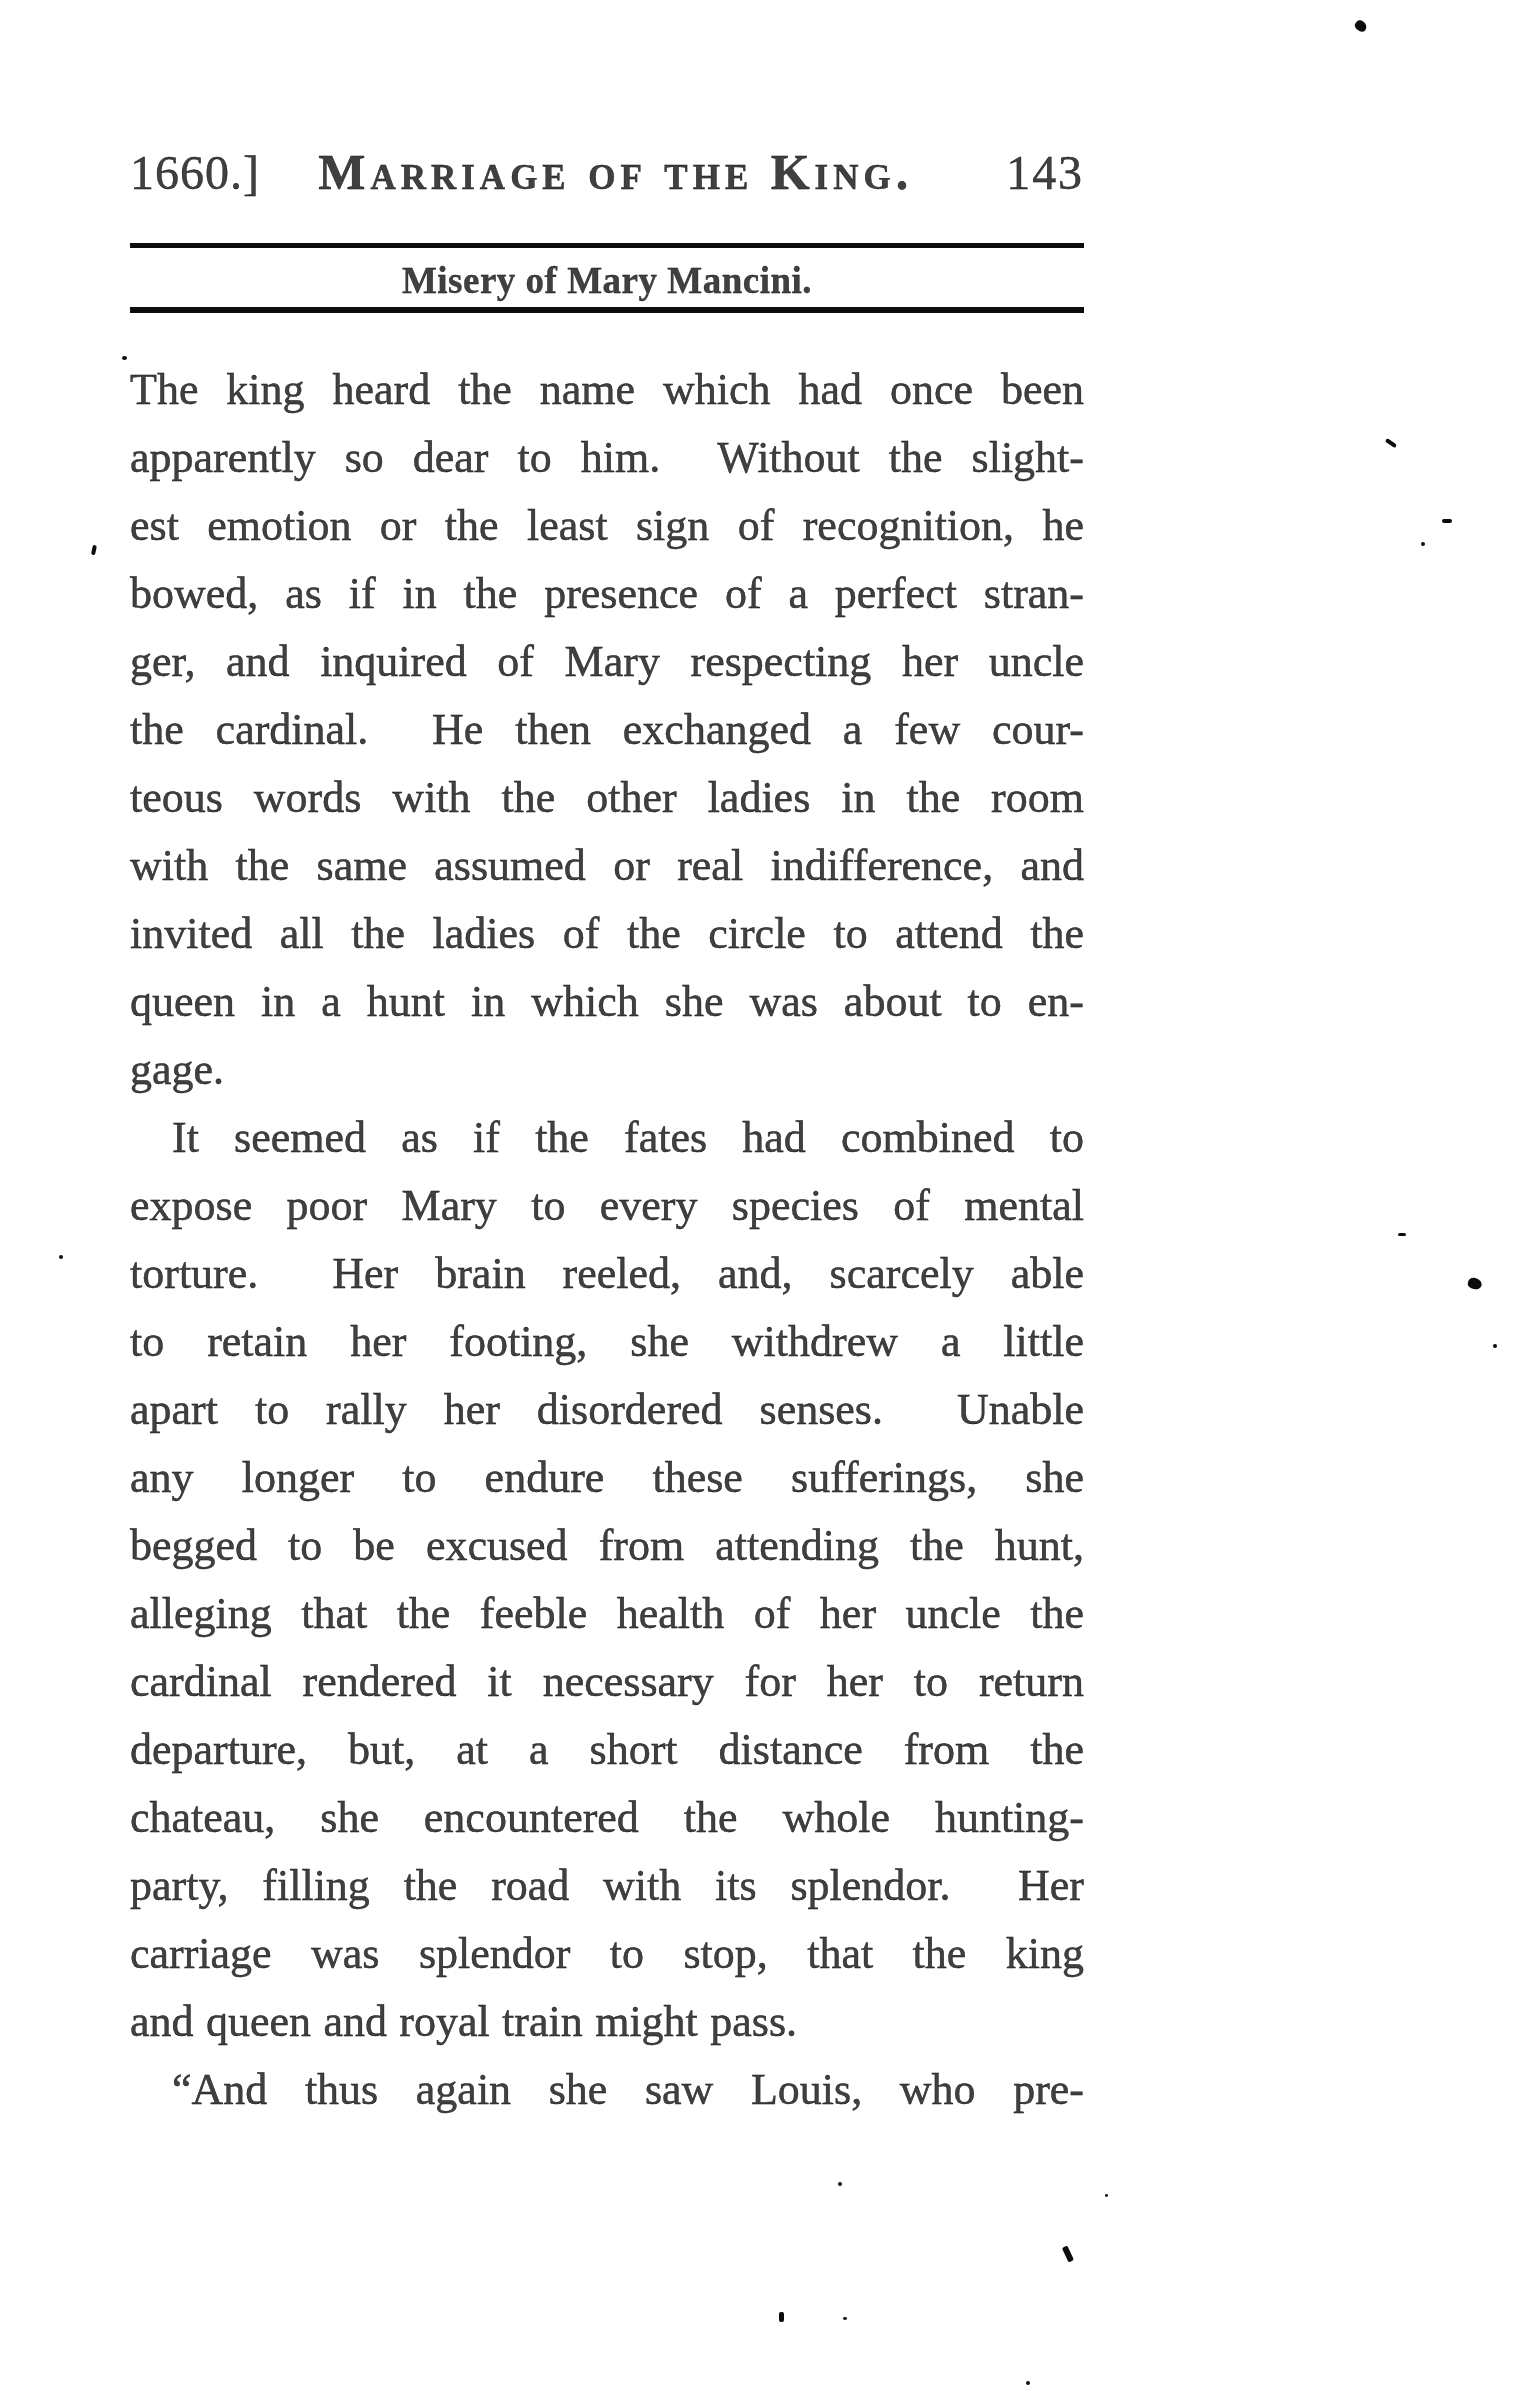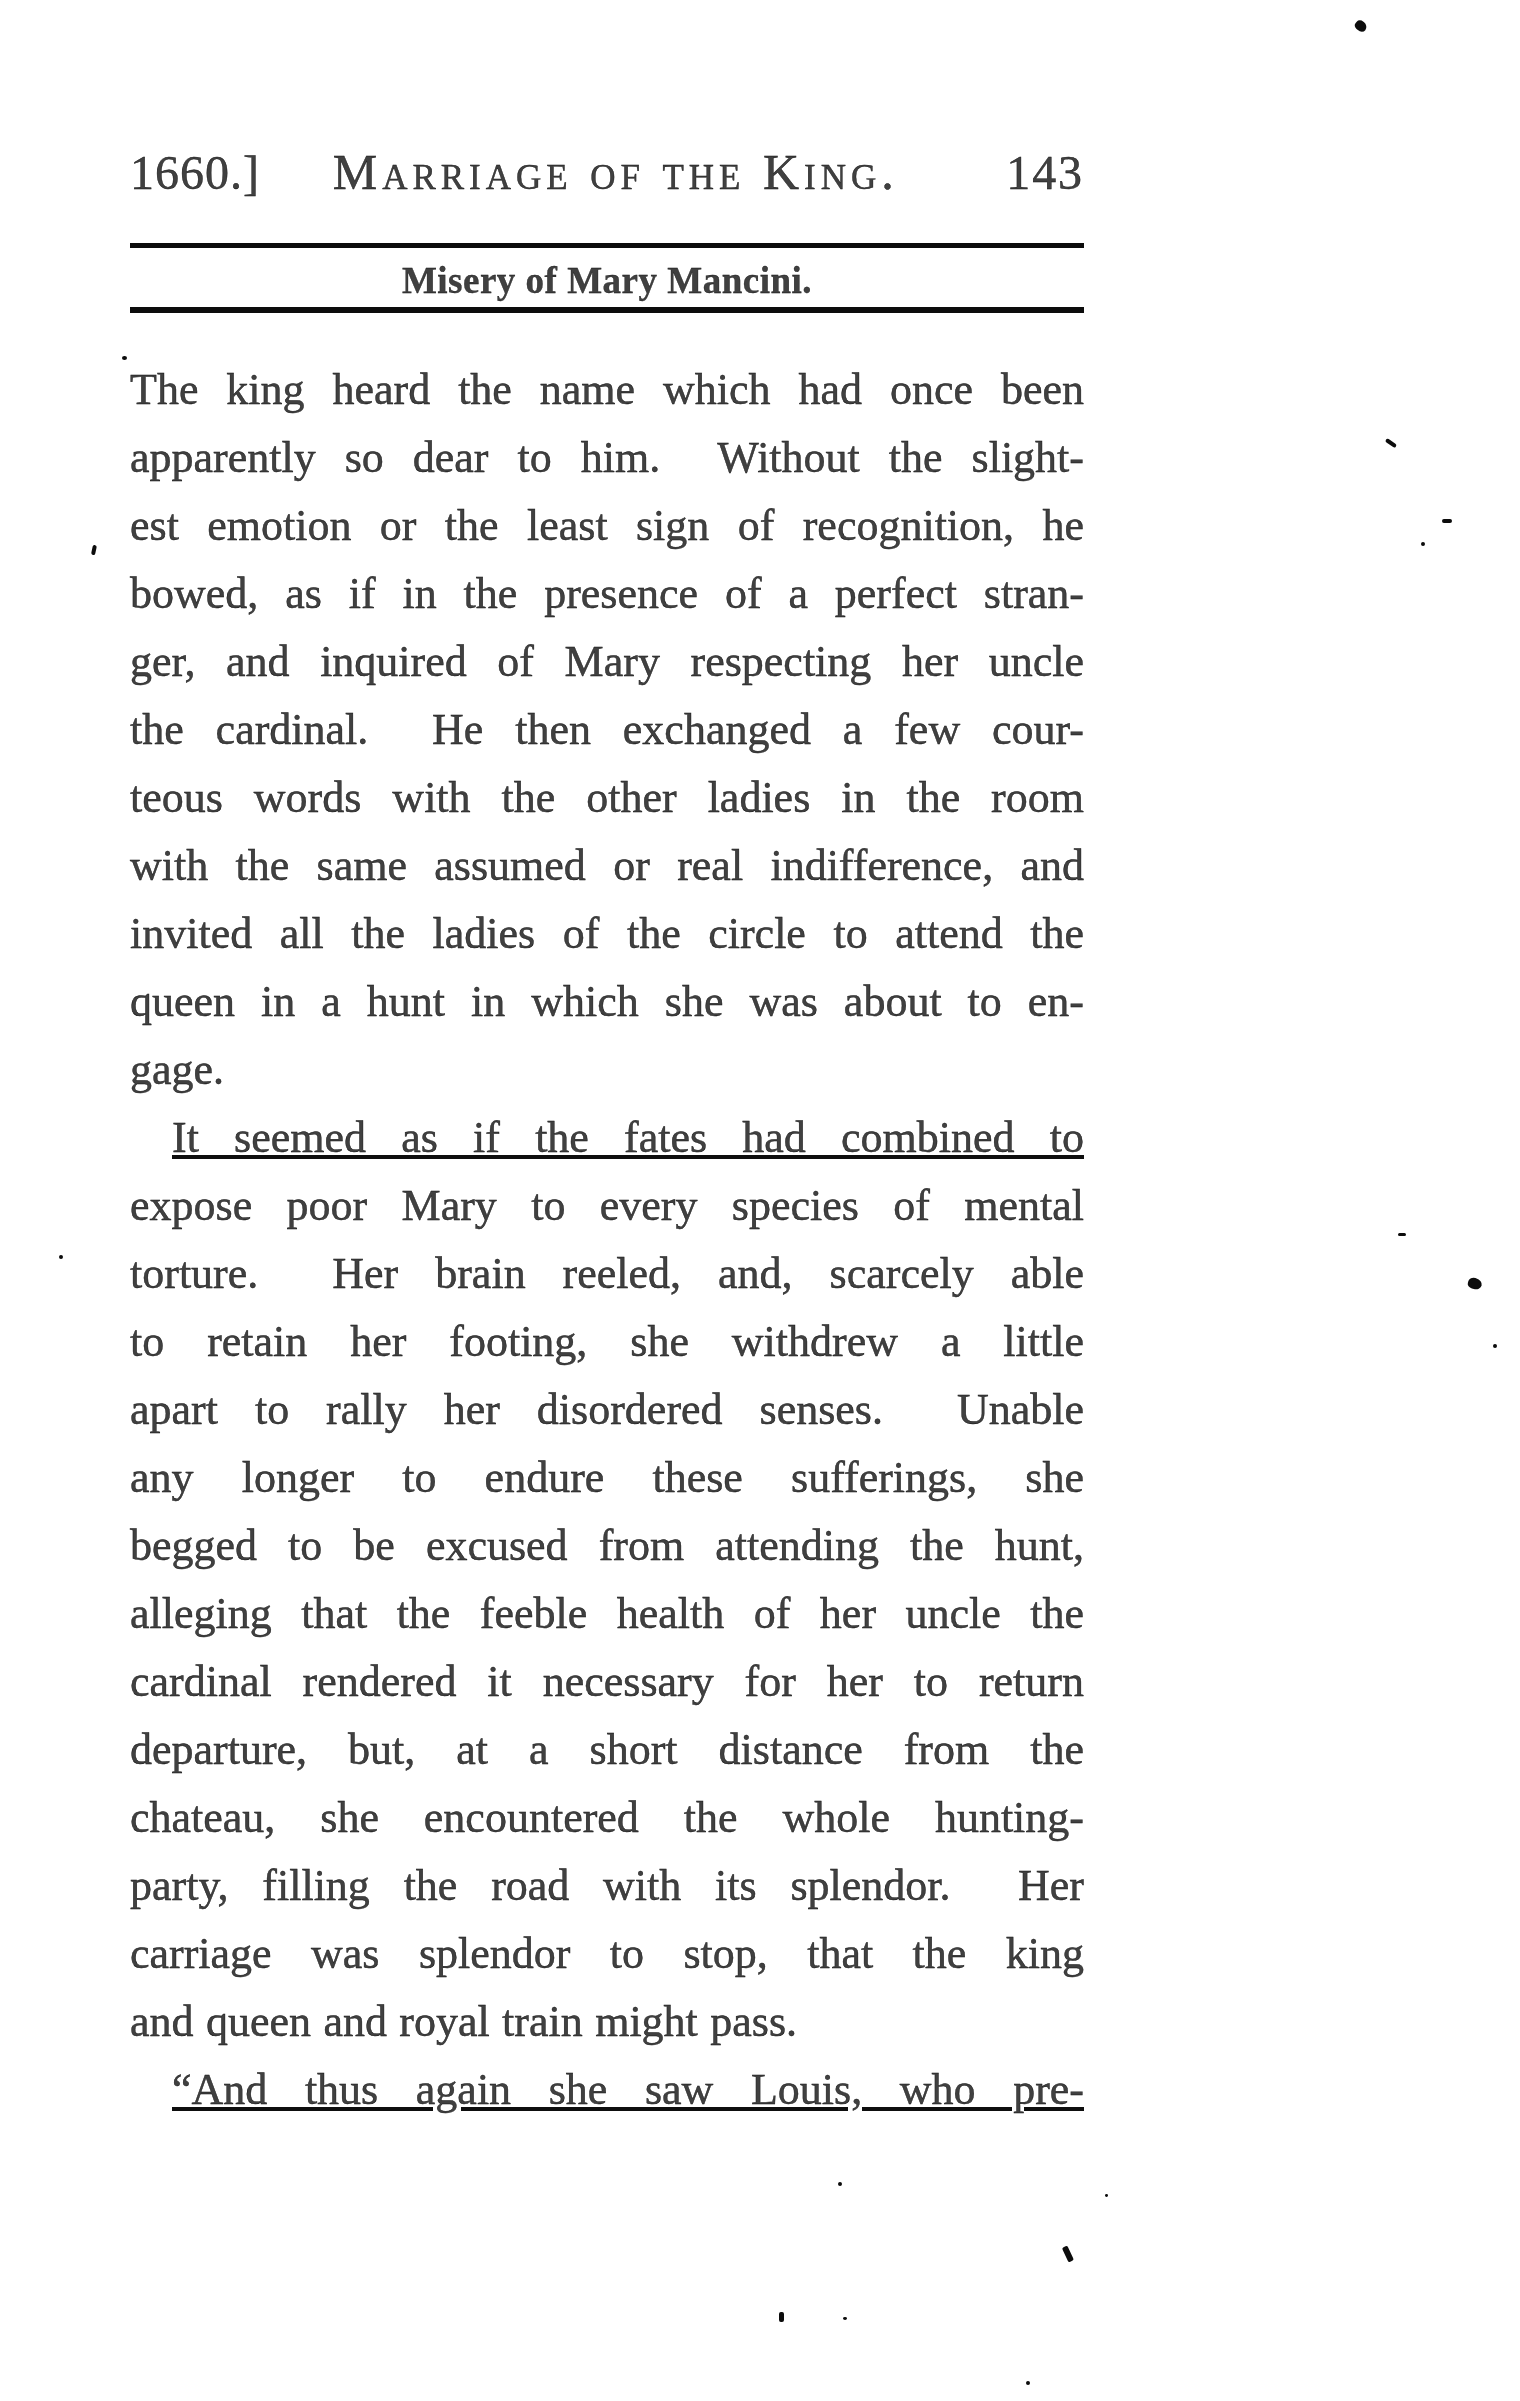--- a/index.html
+++ b/index.html
@@ -17,20 +17,21 @@
     display:flex;justify-content:space-between;align-items:baseline;
     font-size:48px;
     -webkit-text-stroke:0.4px #0e0e0e;
   }
   .header .year{letter-spacing:1px;}
   .header .running-title{
     font-variant:small-caps;
     letter-spacing:0.1em;
     font-size:50px;
     transform:translateX(-17.4px);
+    font-weight:bold;
   }
   .header .pageno{letter-spacing:1.9px;}
   .rule{position:absolute;left:130px;width:954px;background:#0c0c0c;}
   .rule-top{top:243px;height:4.8px;}
   .rule-bottom{top:307px;height:5.8px;}
   .subtitle{
     top:259px;
     text-align:center;
     font-size:37px;font-weight:bold;
     letter-spacing:0.5px;
@@ -42,21 +43,21 @@
     line-height:68px;
     word-spacing:1.4px;
     -webkit-text-stroke:0.4px #0e0e0e;
   }
   .line{
     text-align:justify;
     text-align-last:justify;
     white-space:normal;
   }
   .line.para-end{text-align-last:left;}
-  .line.indent{text-indent:42px;text-decoration:underline;}
+  .line.indent{text-indent:42px;}
   
   .art{position:absolute;background:#0c0c0c;}
   .dot{border-radius:50%;}
   .blob{border-radius:45% 55% 50% 40%;}
   .slash{border-radius:1.9px;}
 </style>
 </head>
 <body>
 
 <div class="page">

